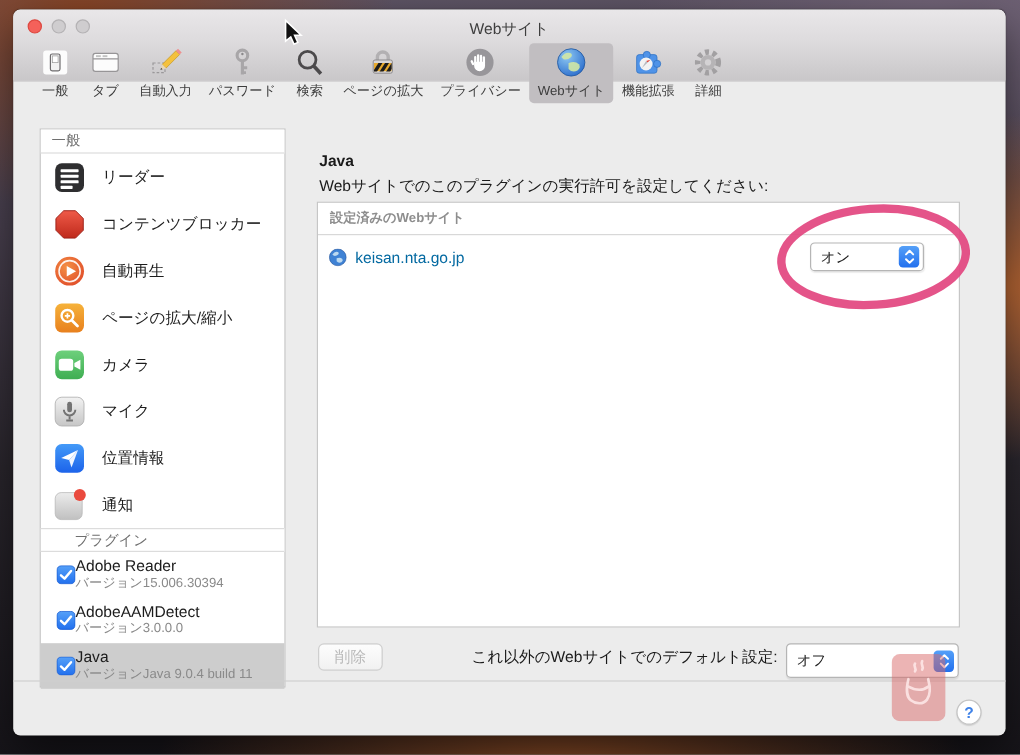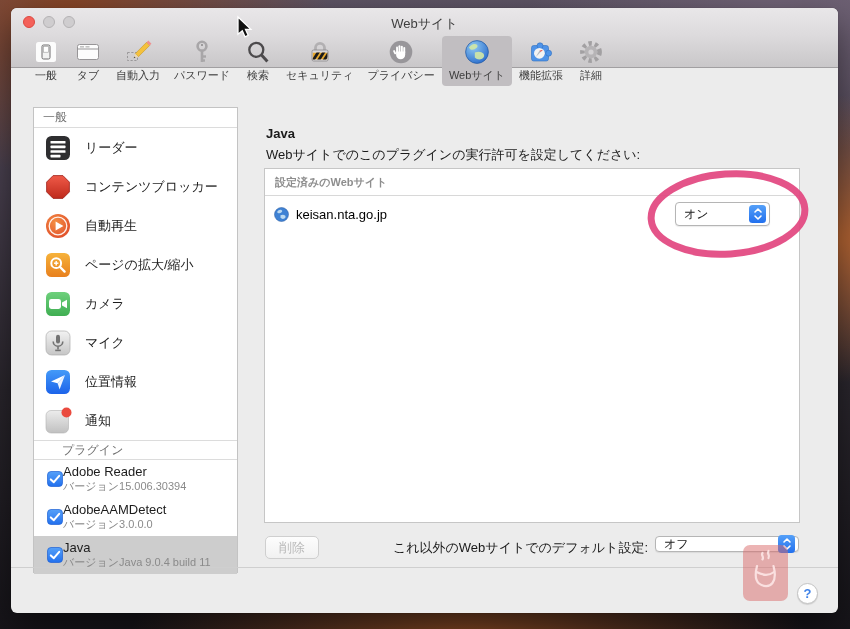--- a/index.html
+++ b/index.html
@@ -65,31 +65,31 @@
   .main-heading { position:absolute; left:255px; top:118px; font-size:13px;
     font-weight:bold; color:#1a1a1a; }
   .main-desc { position:absolute; left:255px; top:138px; font-size:13px; color:#1a1a1a; }
 
   .sites-box { position:absolute; left:253px; top:160px; width:536px; height:355px;
     background:#fff; border:1px solid #c6c6c6; }
   .sites-header { height:27px; line-height:26px; padding-left:10px; font-size:11px;
     font-weight:bold; color:#8e8e8e; border-bottom:1px solid #d8d8d8; }
   .site-row { height:36px; display:flex; align-items:center; padding-left:9px; }
   .site-globe { width:15px; height:15px; margin-right:7px; }
-  .site-name { font-size:13px; color:#000000; }
+  .site-name { font-size:13px; color:#0369a1; }
   .site-row .spacer { flex:1; }
 
   .select { height:24px; background:#fff; border:1px solid #b5b5b5; border-radius:4px;
     display:flex; align-items:center; box-shadow:0 1px 1px rgba(0,0,0,.08); }
   .select .sel-text { flex:1; font-size:12px; color:#1a1a1a; padding-left:8px; }
   .stepper { width:17px; height:18px; margin-right:3px; border-radius:3.5px;
     background:linear-gradient(180deg,#55a0f8 0%,#2270ee 100%);
     display:flex; align-items:center; justify-content:center; }
   .sel-on { width:95px; margin-right:29px; }
-  .sel-default { position:absolute; left:644px; top:528px; width:144px; height:16px; }
+  .sel-default { position:absolute; left:644px; top:528px; width:144px; height:29px; }
 
   .remove-btn { position:absolute; left:254px; top:528px; width:54px; height:23px;
     background:linear-gradient(180deg,#fdfdfd,#f1f1f1); border:1px solid #cfcfcf;
     border-radius:5px; font-size:13px; color:#b9b9b9; text-align:center; line-height:21px; }
   .default-label { position:absolute; right:190px; top:531px; font-size:13px; color:#1a1a1a; }
 
   .footer-line { position:absolute; left:0; right:0; top:559px; height:1px; background:#cfcfcf; }
   .help-btn { position:absolute; left:786px; top:575px; width:21px; height:21px;
     border-radius:50%; background:#fff; border:1px solid #c4c4c4;
     box-shadow:0 1px 1px rgba(0,0,0,.12);
@@ -176,21 +176,21 @@
           <clipPath id="lockclip">
               <rect x="6.6" y="14.5" width="14.8" height="7"></rect>
             </clipPath>
           <g clip-path="url(#lockclip)">
             <rect x="6.6" y="14.5" width="14.8" height="7" fill="#e8aa2e"></rect>
             <line x1="6" y1="24" x2="13" y2="13" stroke="#1c1c1c" stroke-width="2.8"></line>
             <line x1="11.5" y1="24" x2="18.5" y2="13" stroke="#1c1c1c" stroke-width="2.8"></line>
             <line x1="17" y1="24" x2="24" y2="13" stroke="#1c1c1c" stroke-width="2.8"></line>
           </g>
         </svg>
-        <span class="tb-label">セキュリティ</span>
+        <span class="tb-label">ページの拡大</span>
       </div>
 
       <div class="tb-item">
         <svg class="tb-icon" viewBox="0 0 28 28">
           <circle cx="14" cy="14" r="11.3" fill="#98969a"></circle>
           <g fill="#fff">
             <rect x="9.1" y="8.6" width="1.9" height="6.5" rx="0.95"></rect>
             <rect x="11.5" y="7.3" width="1.9" height="7.5" rx="0.95"></rect>
             <rect x="13.9" y="7.7" width="1.9" height="7.5" rx="0.95"></rect>
             <rect x="16.3" y="8.9" width="1.9" height="6.5" rx="0.95"></rect>

